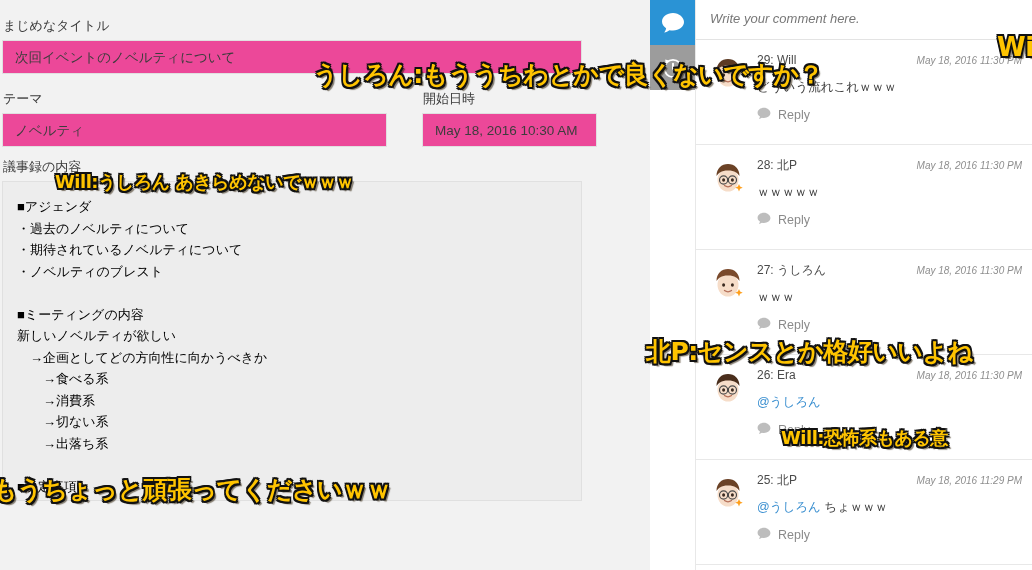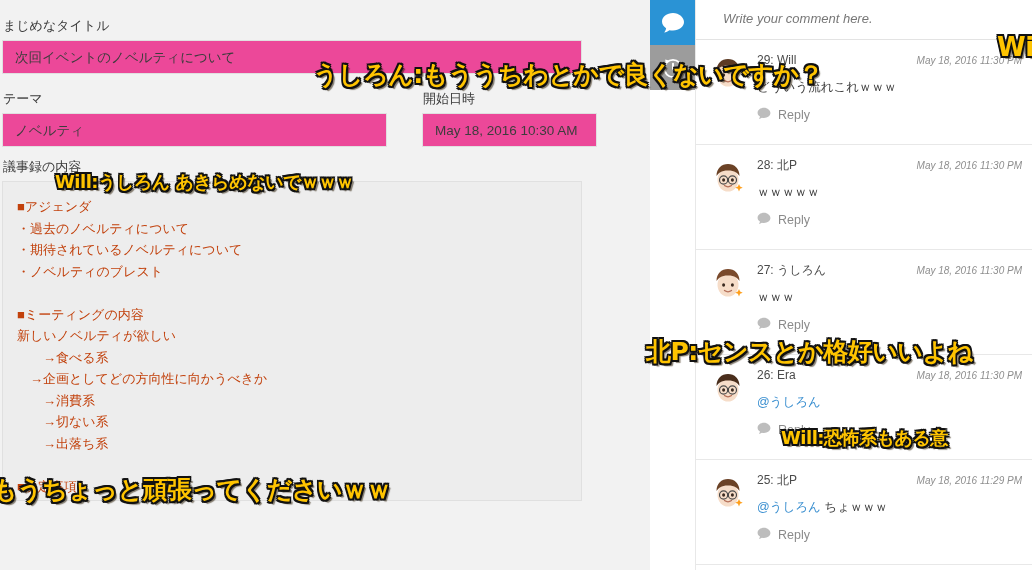--- a/index.html
+++ b/index.html
@@ -30,21 +30,21 @@
   .col-date{width:175px;}
   .field-theme{width:385px;height:34px;padding:8px 12px;}
   .field-date{width:175px;height:34px;padding:8px 12px;}
   .spacer-sm{height:17px;}
   .spacer-xs{height:12px;}
   .minutes-box{
     width:580px;height:320px;background:#ededed;border:1px solid #e0e0e0;
     box-sizing:border-box;padding:14px 14px 10px 14px;overflow:hidden;
   }
   .minutes-line{
-    font-size:13px;line-height:21.5px;color:#c2410c;white-space:pre;
+    font-size:13px;line-height:21.5px;color:#000000;white-space:pre;
     font-family:"Liberation Sans","DejaVu Sans",sans-serif;
   }
   .minutes-line.blank{height:21.5px;}
 
   
   .tabstrip{
     position:absolute;left:650px;top:0;width:45px;height:570px;
     background:#ffffff;
   }
   .tab{
@@ -55,21 +55,21 @@
   .tab-history{background:#9c9c9c;}
   .tab svg{display:block;}
 
   
   .comment-panel{
     position:absolute;left:695px;top:0;width:337px;height:570px;
     background:#ffffff;box-sizing:border-box;overflow:hidden;
     border-left:1px solid #e8e8e8;
   }
   .comment-input{
-    height:40px;box-sizing:border-box;padding:10px 14px 0 27px;
+    height:40px;box-sizing:border-box;padding:10px 14px 0 14px;
     background:#fff;border-bottom:1px solid #e3e3e3;
   }
   .comment-input .ph{
     font-size:13px;font-style:italic;color:#777;line-height:18px;
     font-family:"Liberation Sans","DejaVu Sans",sans-serif;
   }
   .comment{
     position:relative;box-sizing:border-box;
     padding:12px 10px 12px 13px;border-bottom:1px solid #e8e8e8;
     min-height:105px;
@@ -149,22 +149,22 @@
     <div class="field-label">議事録の内容</div>
     <div class="minutes-box">
       <div id="minutes-lines">
           <div class="minutes-line">■アジェンダ</div>
           <div class="minutes-line">・過去のノベルティについて</div>
           <div class="minutes-line">・期待されているノベルティについて</div>
           <div class="minutes-line">・ノベルティのブレスト</div>
           <div class="minutes-line blank">&nbsp;</div>
           <div class="minutes-line">■ミーティングの内容</div>
           <div class="minutes-line">新しいノベルティが欲しい</div>
+          <div class="minutes-line">　→企画としてどの方向性に向かうべきか</div>
           <div class="minutes-line">　　→食べる系</div>
-          <div class="minutes-line">　→企画としてどの方向性に向かうべきか</div>
           <div class="minutes-line">　　→消費系</div>
           <div class="minutes-line">　　→切ない系</div>
           <div class="minutes-line">　　→出落ち系</div>
           <div class="minutes-line blank">&nbsp;</div>
           <div class="minutes-line">■決定事項</div>
           <div class="minutes-line">各自アイデアを思いついたら企画メンバーまで共有する</div>
         </div>
     </div>
   </div>
 

